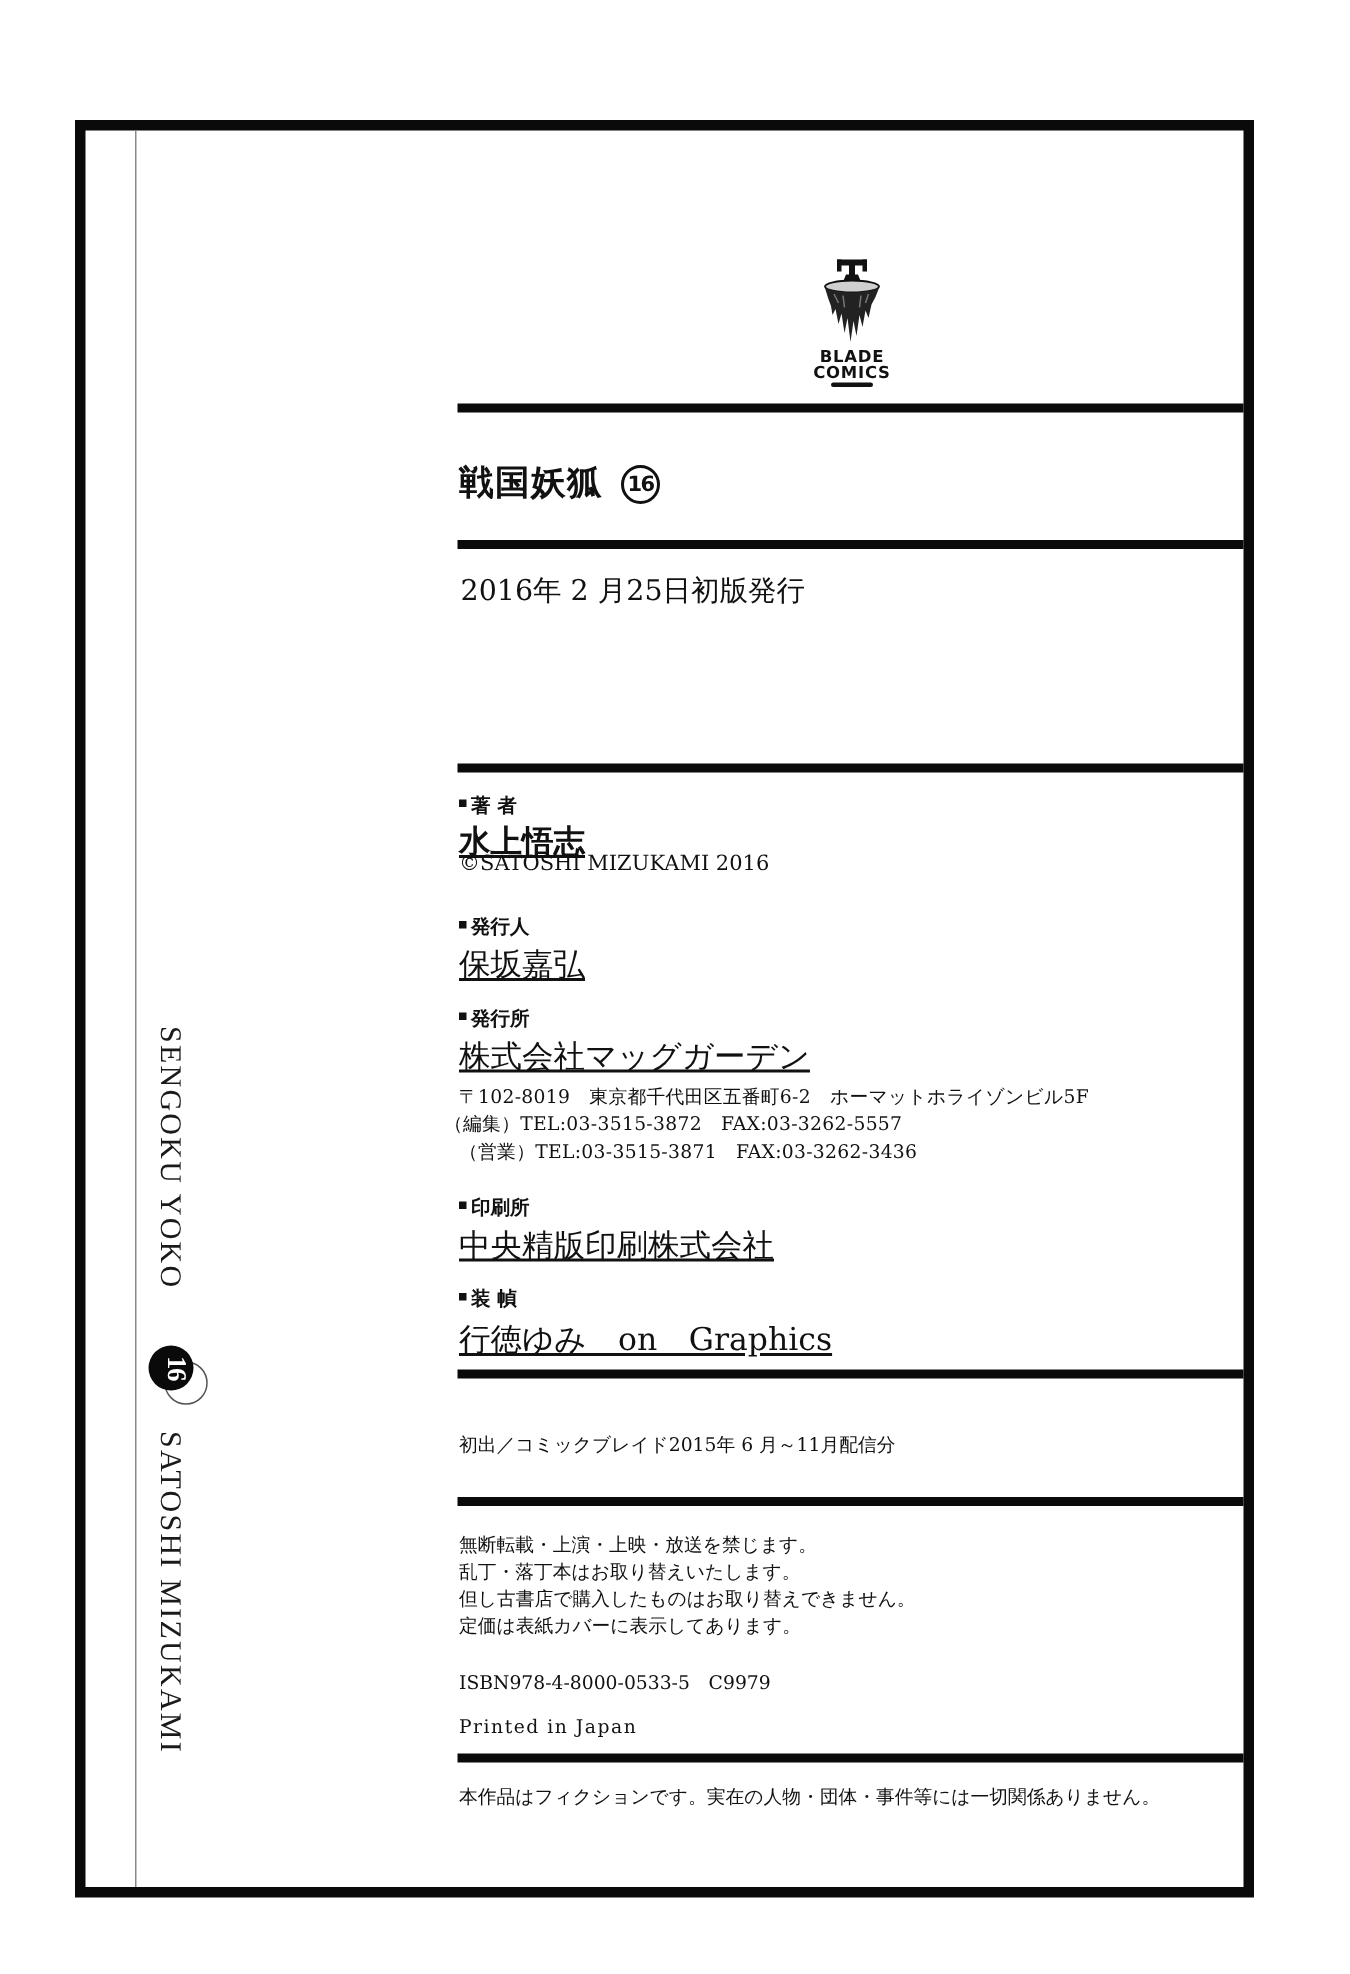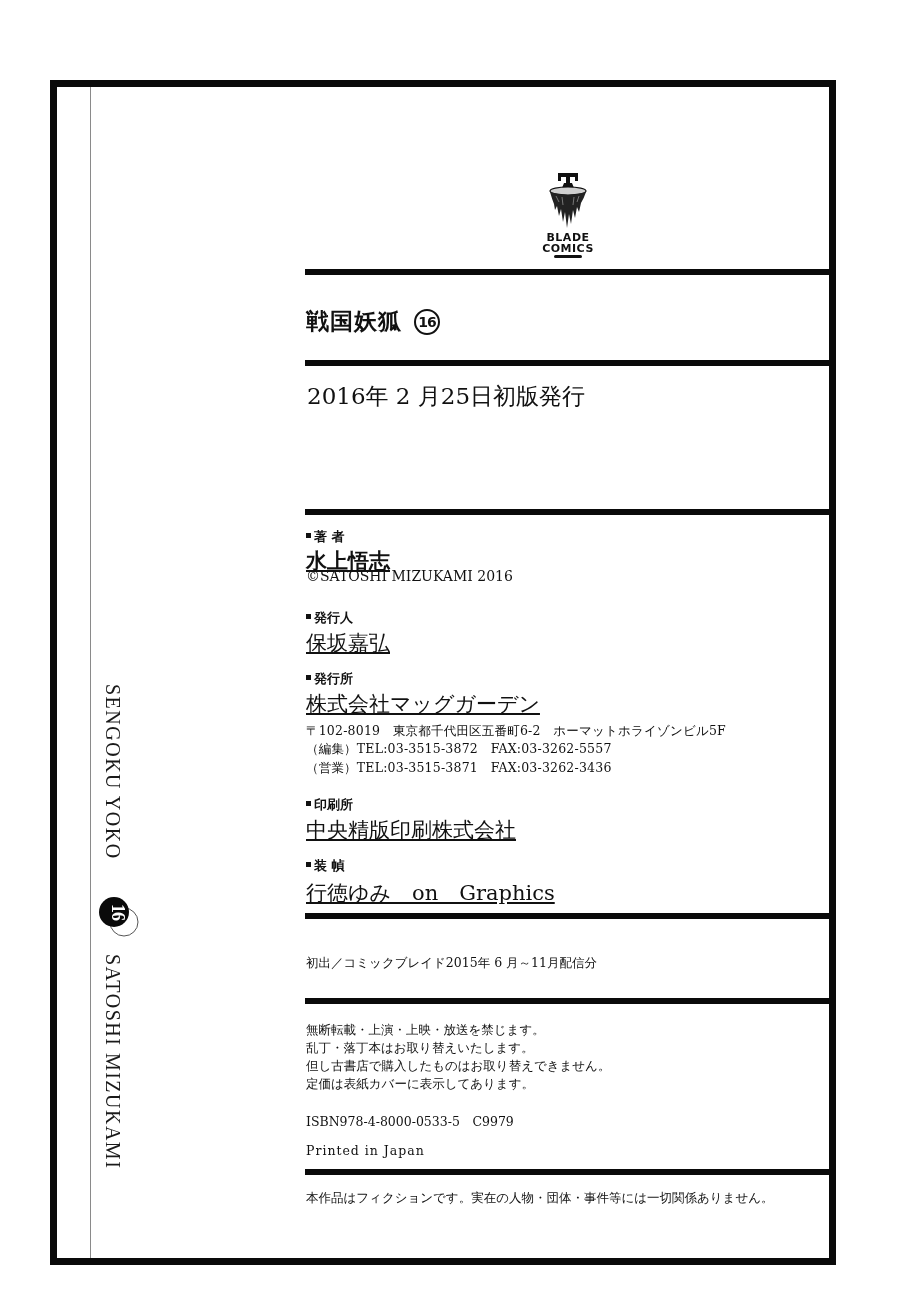--- a/index.html
+++ b/index.html
@@ -79,21 +79,21 @@
       font-size: 14px;
       line-height: 22px;
       text-align: center;
       vertical-align: 2px;
       letter-spacing: -1px;
       font-weight: bold;
     }
     .pubdate {
       left: 307px;
       top: 381px;
-      font-size: 23px;
+      font-size: 19px;
     }
 
     .label {
       font-family: "DejaVu Sans", "Liberation Sans", sans-serif;
       font-weight: bold;
       font-size: 13px;
     }
     .label .sq {
       display: inline-block;
       width: 5px;
@@ -180,21 +180,21 @@
 <div class="abs label" style="left:306px; top:609px;">
   <span class="sq"></span><span>発行人</span>
 </div>
 <div class="abs value-lg" style="left:306px; top:629px;">保坂嘉弘</div>
 
 <div class="abs label" style="left:306px; top:670px;">
   <span class="sq"></span><span>発行所</span>
 </div>
 <div class="abs value-lg" style="left:306px; top:690px;">株式会社マッグガーデン</div>
 <div class="abs value-sm" style="left:306px; top:723px;">〒102-8019　東京都千代田区五番町6-2　ホーマットホライゾンビル5F</div>
-<div class="abs value-sm" style="left:306px; top:741px;">（編集）TEL:03-3515-3872　FAX:03-3262-5557</div>
+<div class="abs value-sm" style="left:296px; top:741px;">（編集）TEL:03-3515-3872　FAX:03-3262-5557</div>
 <div class="abs value-sm" style="left:306px; top:760px;">（営業）TEL:03-3515-3871　FAX:03-3262-3436</div>
 
 <div class="abs label" style="left:306px; top:796px;">
   <span class="sq"></span><span>印刷所</span>
 </div>
 <div class="abs value-lg" style="left:306px; top:816px;">中央精版印刷株式会社</div>
 
 <div class="abs label" style="left:306px; top:857px;">
   <span class="sq"></span><span>装 幀</span>
 </div>

